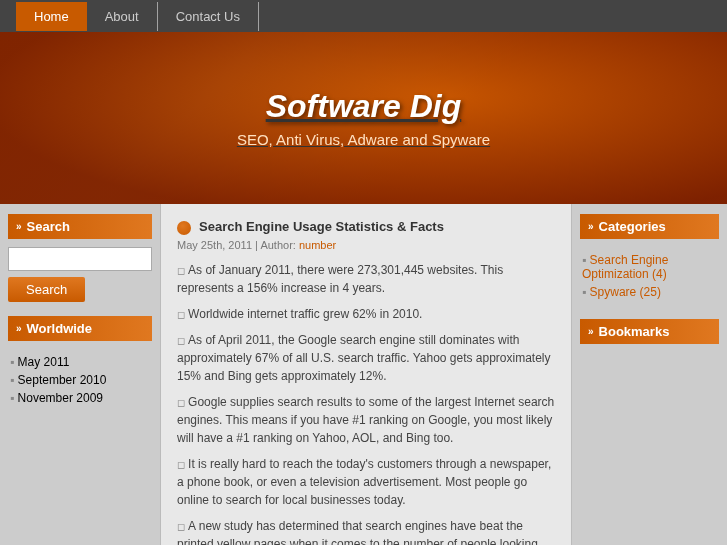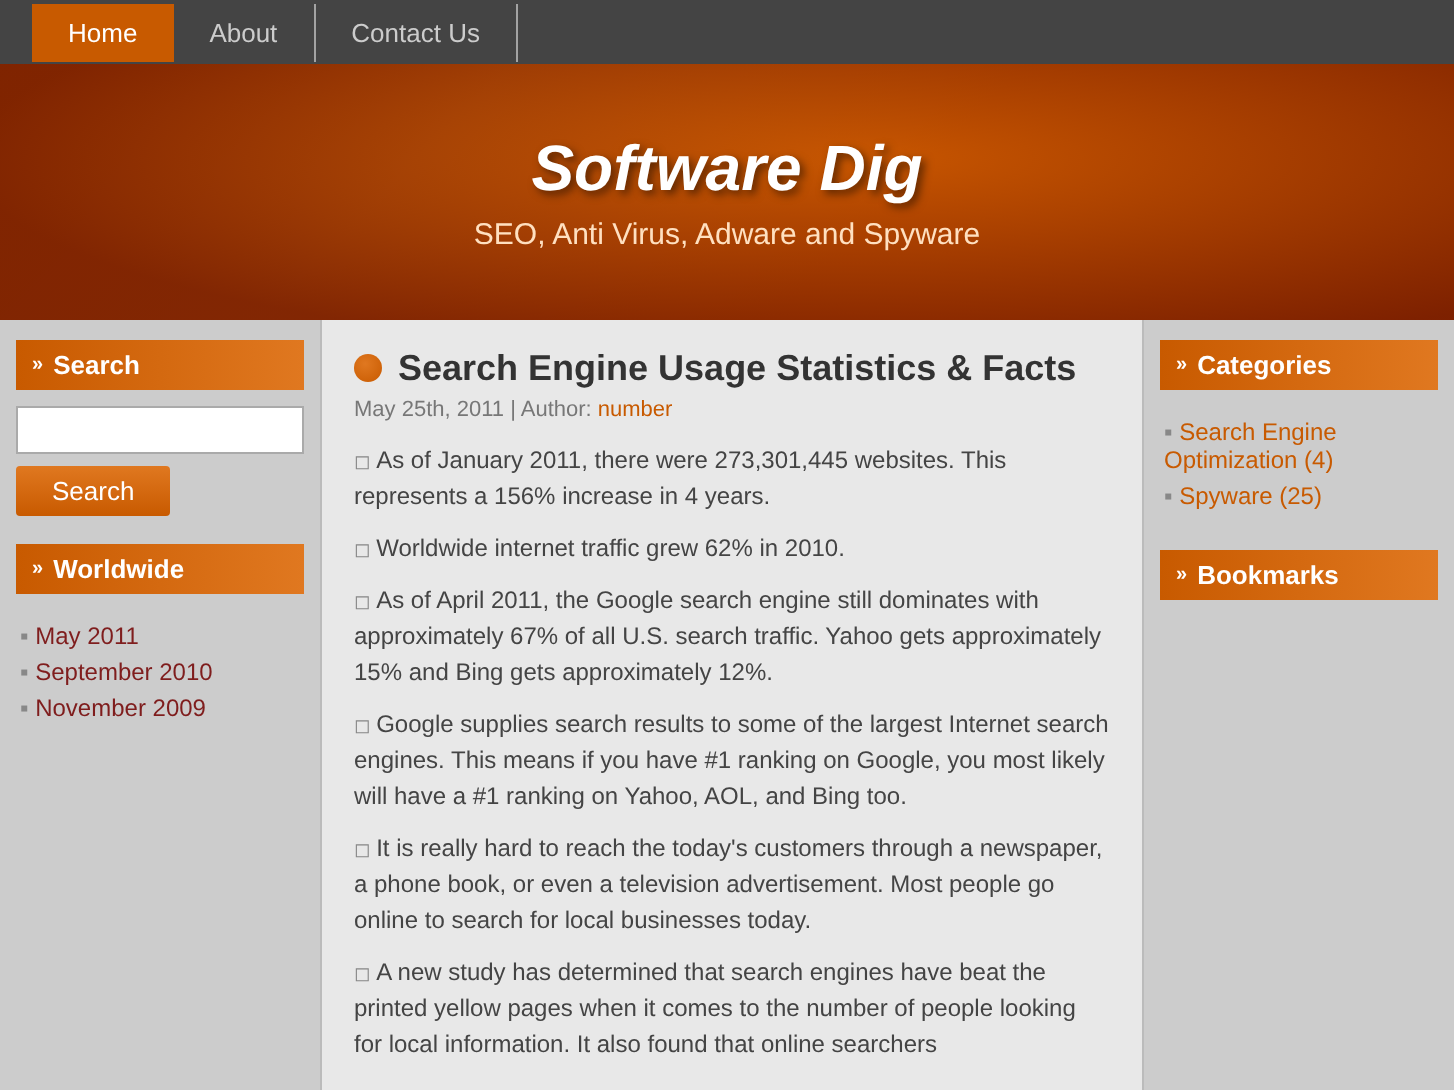--- a/index.html
+++ b/index.html
@@ -35,28 +35,29 @@
     .nav-item.active {
       background: #c85a00;
       color: #fff;
       border-right: none;
       margin-left: 16px;
     }
 
     
     #header {
       width: 100%;
-      height: 128px;
+      height: 172px;
       background: linear-gradient(135deg, #c85a00 0%, #e07820 30%, #c04000 60%, #b03800 100%);
       display: flex;
       flex-direction: column;
       align-items: center;
       justify-content: center;
       position: relative;
       overflow: hidden;
+      text-decoration: underline;
     }
     #header::before {
       content: '';
       position: absolute;
       top: -20px; left: -20px; right: -20px; bottom: -20px;
       background: radial-gradient(ellipse at 60% 40%, rgba(200,90,0,0.8) 0%, rgba(120,30,0,0.9) 70%);
     }
     #header h1 {
       font-size: 32px;
       font-weight: bold;
@@ -135,40 +136,40 @@
     }
     .archive-list li {
       padding: 2px 0;
       font-size: 12px;
     }
     .archive-list li::before {
       content: '▪ ';
       color: #888;
     }
     .archive-list li a {
-      color: #7f1d1d;
+      color: #000000;
       text-decoration: none;
       text-align: center;
     }
 
     
     #main-content {
       flex: 1;
       background: #e8e8e8;
       padding: 14px 16px;
       border-left: 1px solid #bbb;
       border-right: 1px solid #bbb;
     }
 
     .post-title {
-      font-size: 18px;
+      font-size: 13px;
       font-weight: bold;
       color: #333;
       display: flex;
-      align-items: flex-start;
+      align-items: center;
       gap: 8px;
       margin-bottom: 4px;
     }
     .post-title-icon {
       width: 14px;
       height: 14px;
       min-width: 14px;
       background: radial-gradient(circle at 40% 35%, #e07820, #c85a00);
       border-radius: 50%;
       margin-top: 3px;

